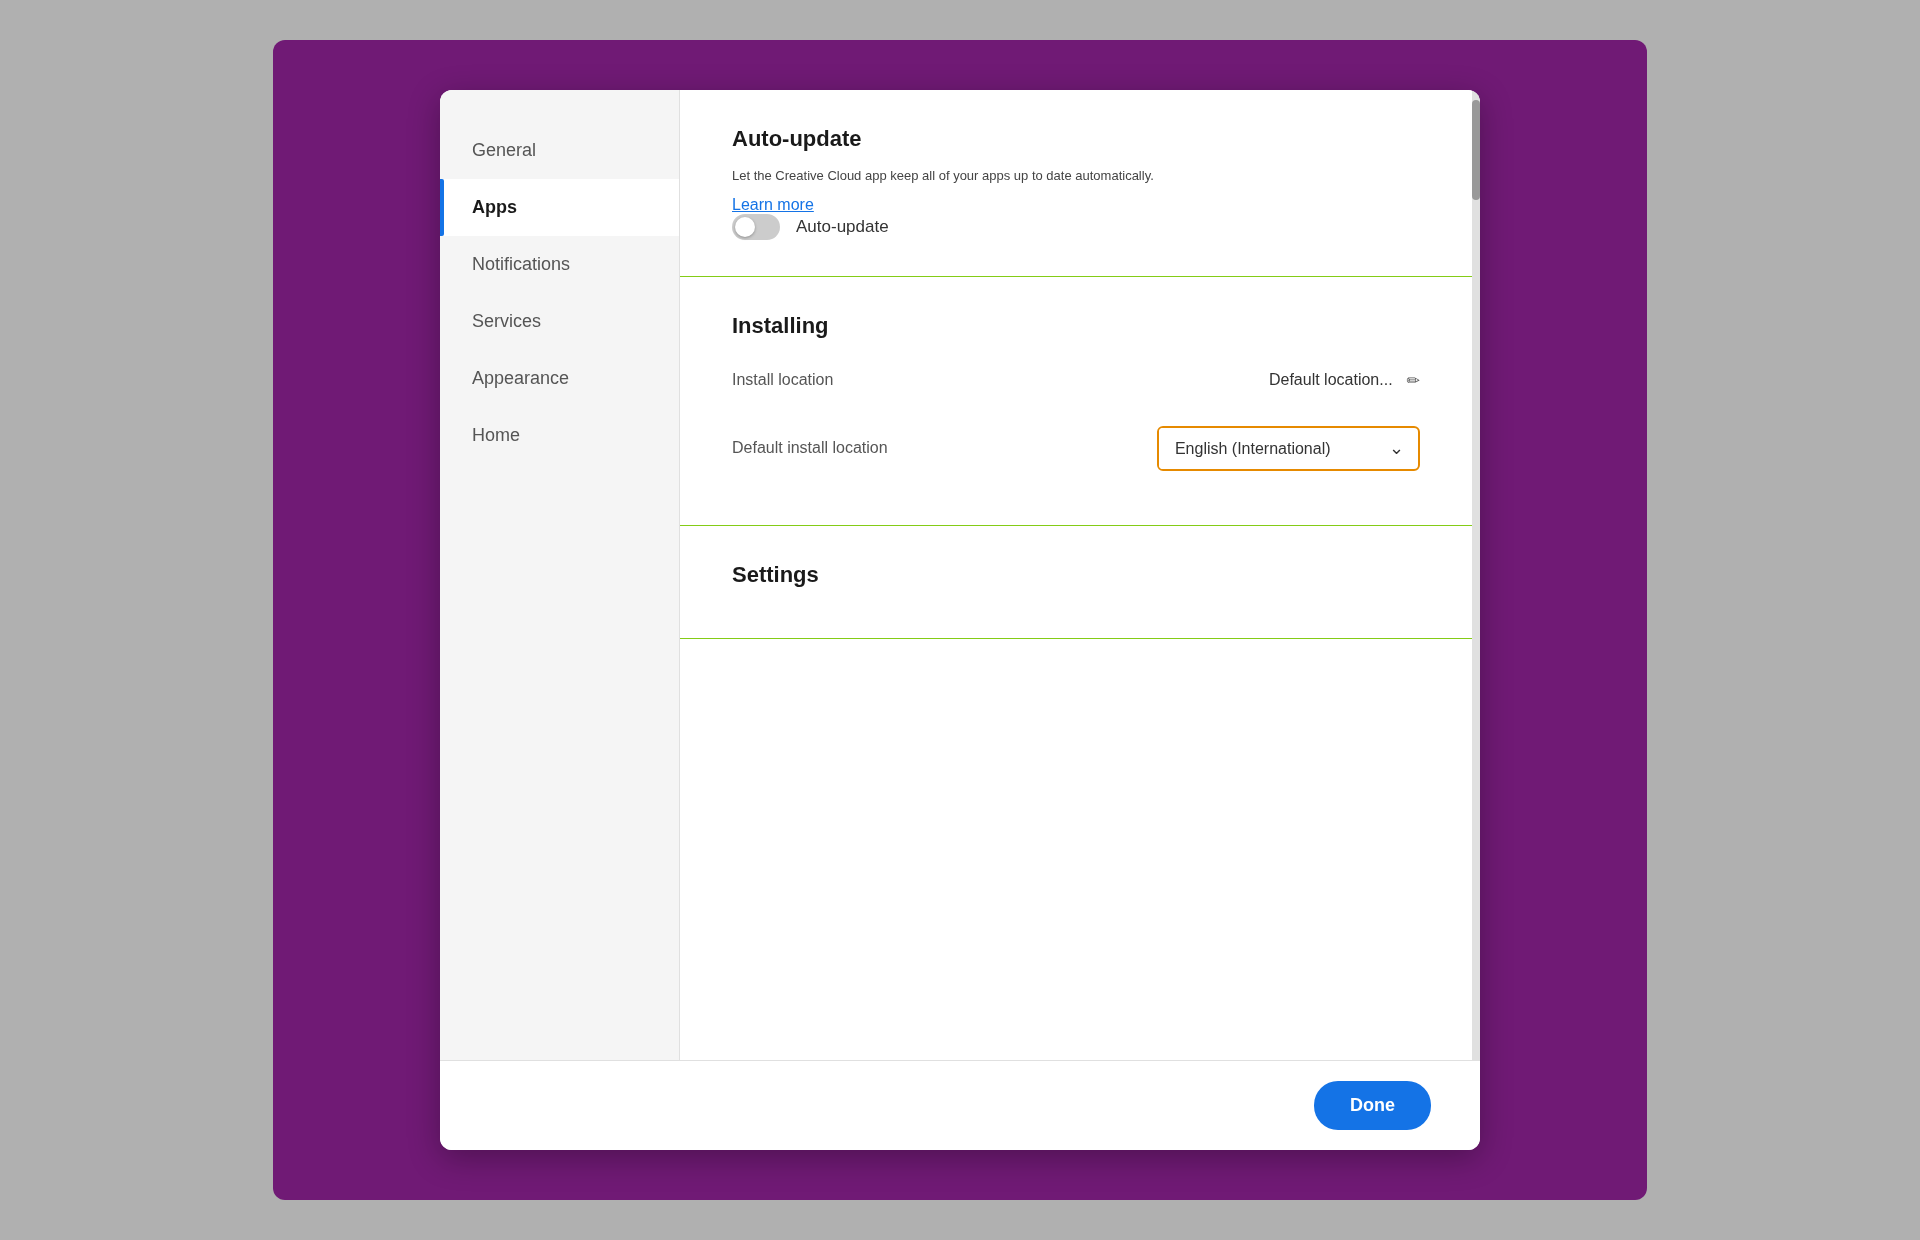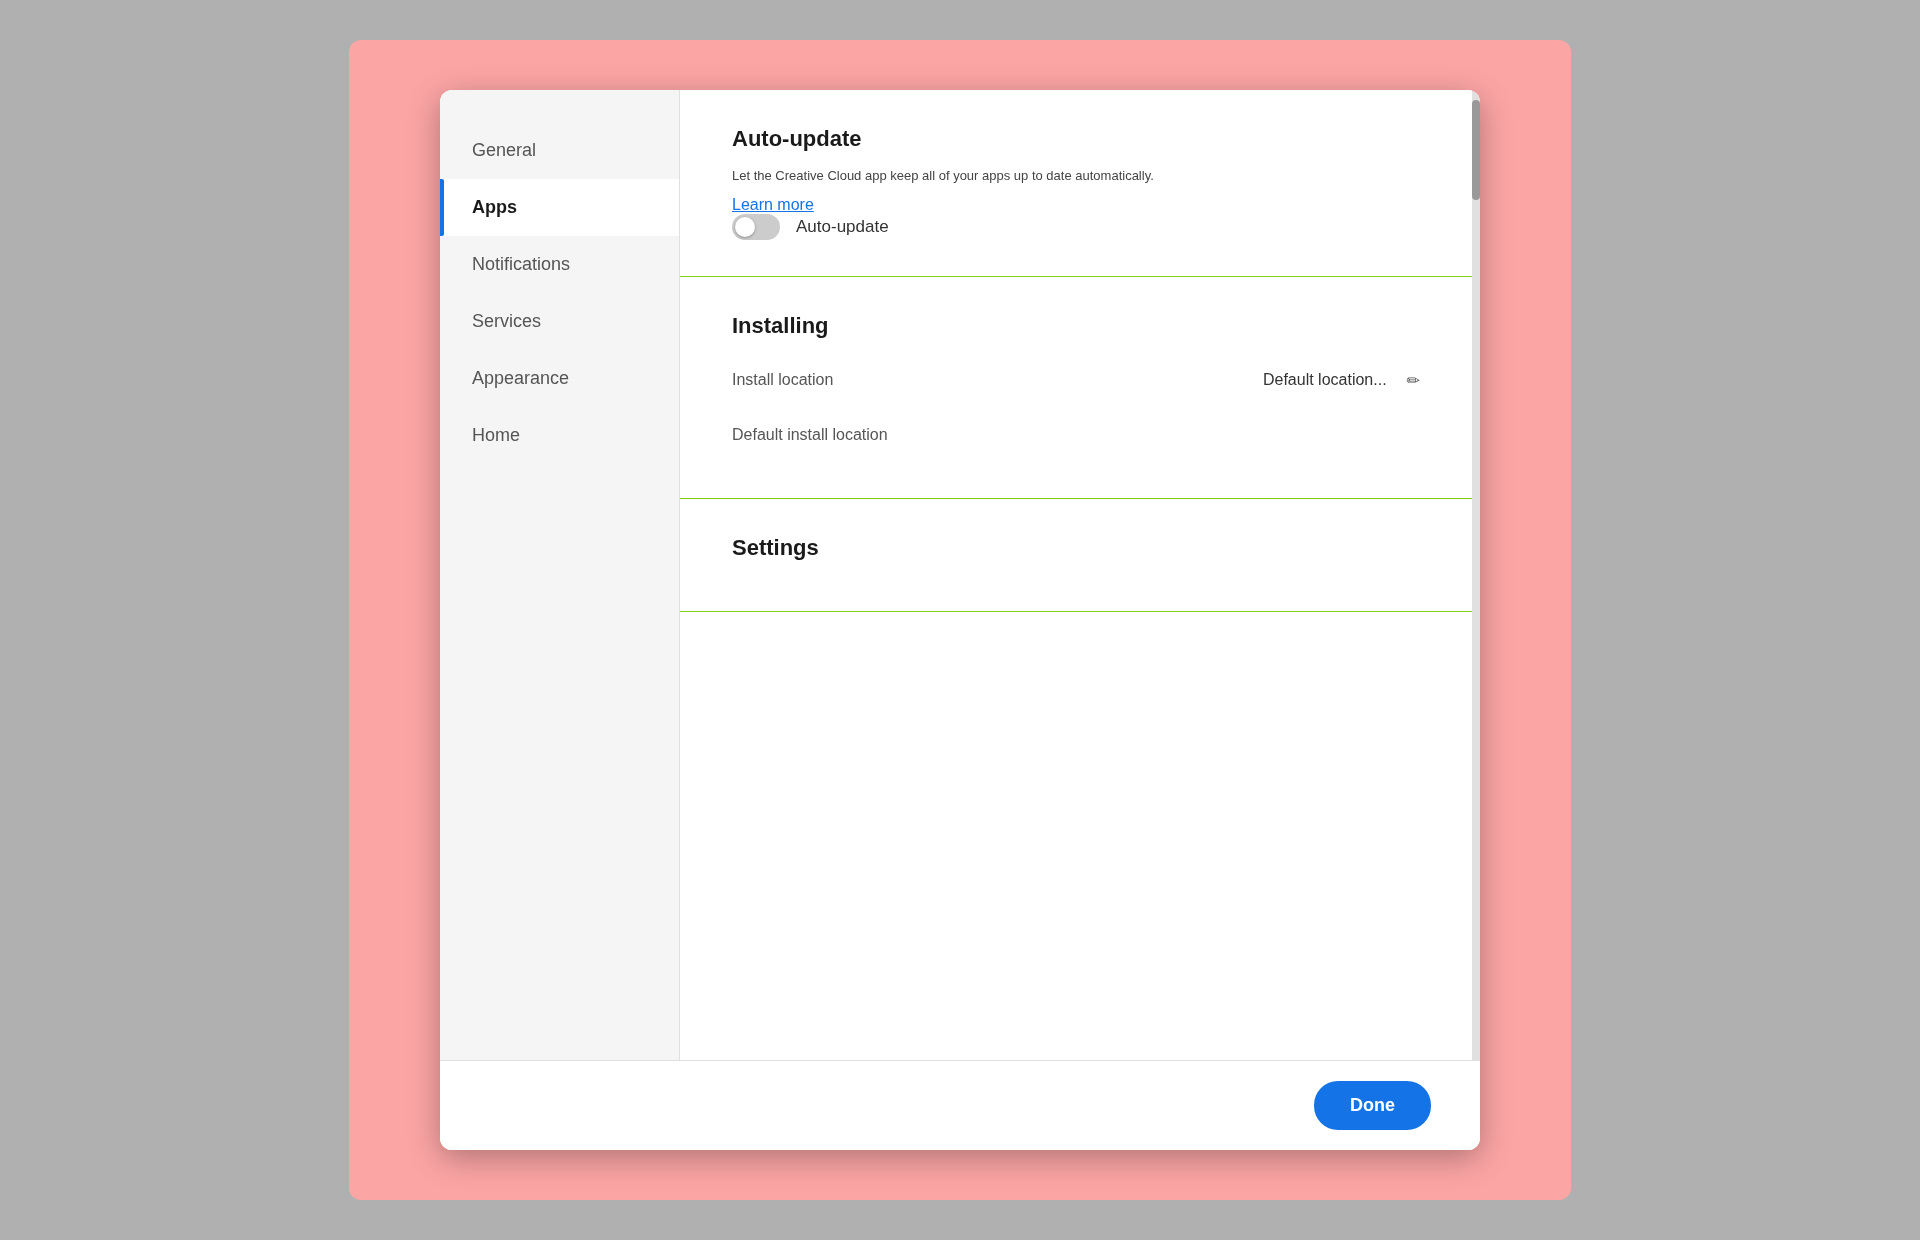--- a/index.html
+++ b/index.html
@@ -12,23 +12,23 @@
       width: 1920px;
       height: 1240px;
       background-color: #b0b0b0;
       display: flex;
       align-items: center;
       justify-content: center;
       font-family: -apple-system, BlinkMacSystemFont, 'Segoe UI', Arial, sans-serif;
     }
 
     .outer-bg {
-      width: 1222px;
+      width: 1374px;
       height: 1160px;
-      background-color: #fca5a5;
+      background-color: #701a75;
       border-radius: 12px;
       display: flex;
       align-items: center;
       justify-content: center;
       position: relative;
     }
 
     .dialog {
       width: 1040px;
       height: 1060px;
@@ -157,21 +157,21 @@
     }
 
     .field-label {
       font-size: 16px;
       color: #555;
     }
 
     .field-value {
       display: flex;
       align-items: center;
-      gap: 20px;
+      gap: 14px;
       font-size: 16px;
       color: #333;
     }
 
     .edit-icon {
       cursor: pointer;
       color: #555;
       font-size: 16px;
     }
 
@@ -294,20 +294,32 @@
             <div class="field-row">
               <span class="field-label">Install location</span>
               <div class="field-value">
                 <span>Default location...</span>
                 <span class="edit-icon">✏</span>
               </div>
             </div>
 
             <div class="field-row">
               <span class="field-label">Default install location</span>
+              <div class="language-select-wrapper">
+                <select class="language-select">
+                  <option>English (International)</option>
+                  <option>English (US)</option>
+                  <option>French</option>
+                  <option>German</option>
+                  <option>Spanish</option>
+                  <option>Japanese</option>
+                  <option>Chinese (Simplified)</option>
+                </select>
+                <span class="chevron-down">⌄</span>
+              </div>
             </div>
           </div>
 
           <div class="content-section">
             <div class="section-title">Settings</div>
           </div>
 
         </div>
         <div class="scroll-indicator">
           <div class="scroll-thumb"></div>

